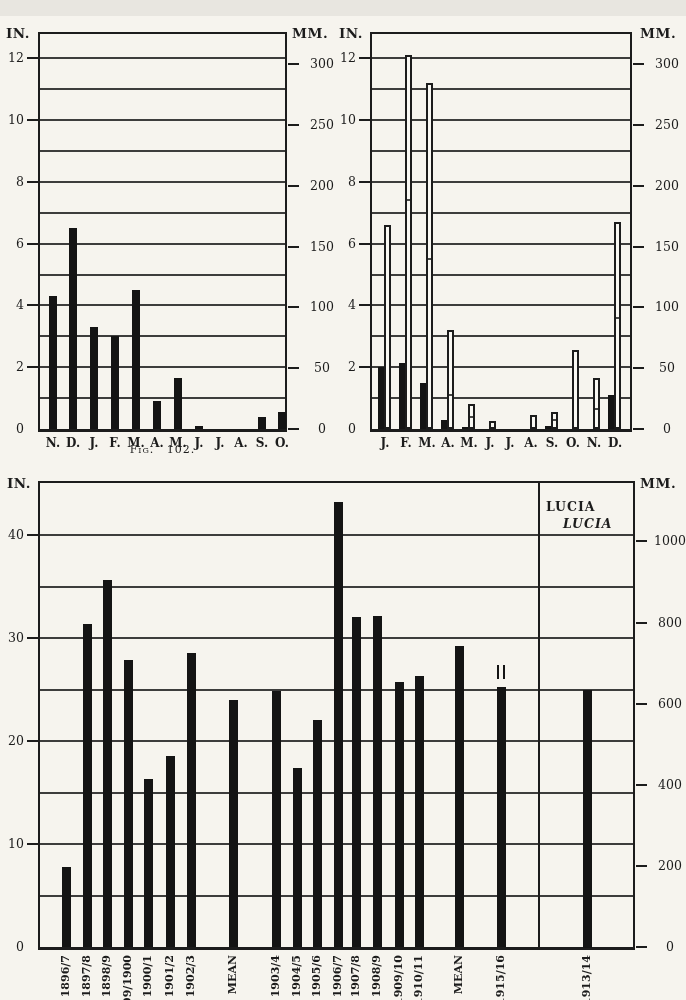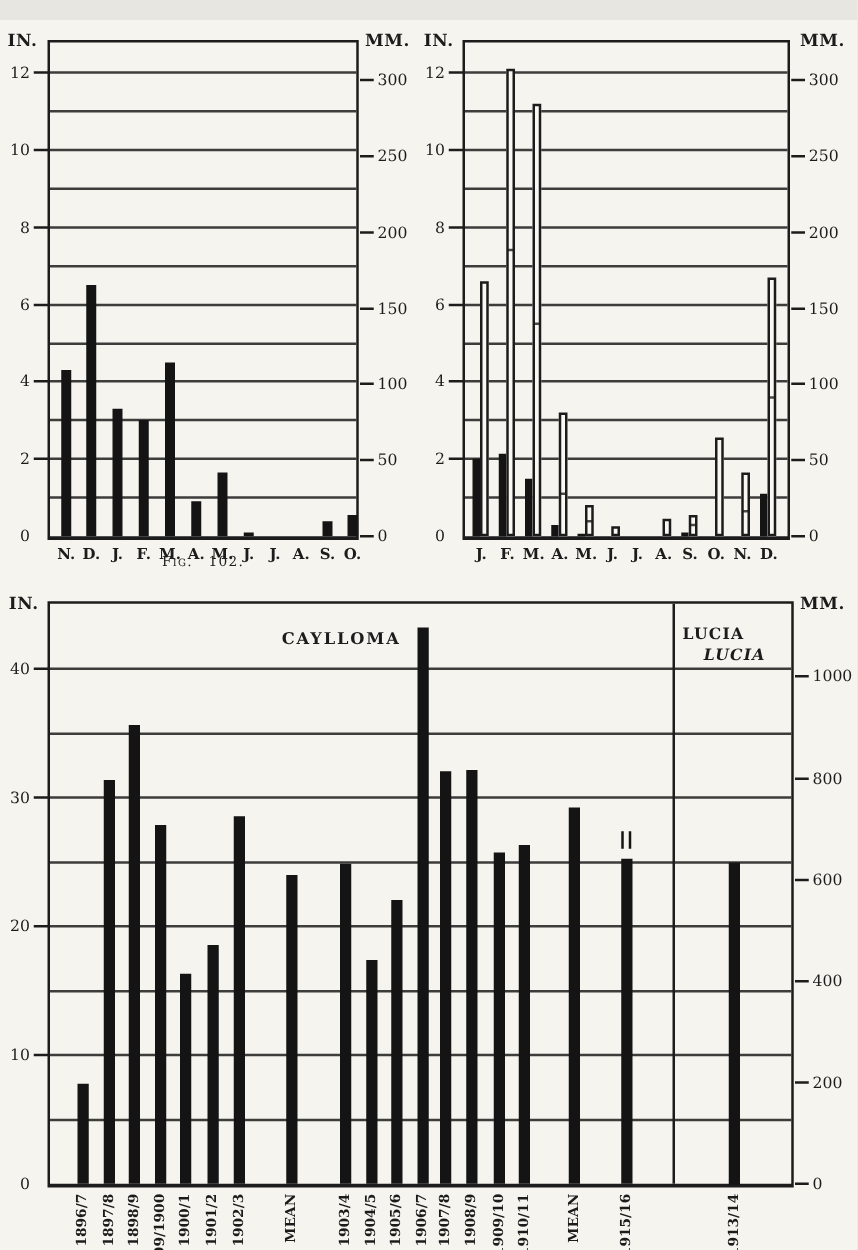--- a/index.html
+++ b/index.html
@@ -8,21 +8,21 @@
     background:#f6f4ee;overflow:hidden;
     font-family:"DejaVu Serif","Liberation Serif",serif;color:#1c1c1c;
   }
   .frame{position:absolute;border:2px solid #1c1c1c;border-bottom-width:3px;background:transparent;}
   .grid{position:absolute;height:2px;background:rgba(28,28,28,0.85);}
   .dash{position:absolute;height:2px;background:#1c1c1c;}
   .vline{position:absolute;width:2px;background:#1c1c1c;}
   .bar{position:absolute;background:#141414;}
   .obar{position:absolute;background:#f9f8f3;border:2px solid #1c1c1c;box-sizing:border-box;}
   .idash{position:absolute;height:2px;background:rgba(28,28,28,0.8);}
-  .ticklab{position:absolute;font-size:12.5px;line-height:1;white-space:nowrap;}
+  .ticklab{position:absolute;font-size:12.5px;line-height:1;white-space:nowrap;text-align:center;}
   .ticklab.right{text-align:right;}
   .xlab{position:absolute;font-size:12px;font-weight:bold;line-height:1;text-align:center;white-space:nowrap;}
   .vlab{
     position:absolute;font-size:11px;font-weight:bold;line-height:1;white-space:nowrap;
     transform-origin:0 0;transform:rotate(-90deg) translateX(-100%);
   }
   .unit{position:absolute;font-size:13.5px;font-weight:bold;letter-spacing:0.5px;line-height:1;}
   .caption{
     position:absolute;font-size:11px;line-height:1;text-align:center;
     font-variant:small-caps;letter-spacing:1px;word-spacing:8px;
@@ -43,21 +43,20 @@
 <div id="canvas">
   <span id="u0l" class="unit">IN.</span>
   <span id="u0r" class="unit">MM.</span>
   <span id="u1l" class="unit">IN.</span>
   <span id="u1r" class="unit">MM.</span>
   <span id="u2l" class="unit">IN.</span>
   <span id="u2r" class="unit">MM.</span>
 
   <div id="cap0" class="caption">Fig. 102.</div>
 
-  <div id="title-caylloma" class="ptitle">CAYLLOMA</div>
   <div id="title-sl" class="ptitle">
     <div class="l1">LUCIA</div>
     <div class="l2">LUCIA</div>
   </div>
 <div class="frame" style="left: 38px; top: 16px; width: 245px; height: 395px;"></div>
     <div class="grid" style="left: 40px; top: 381px; width: 245px;"></div>
     <div class="grid" style="left: 40px; top: 350px; width: 245px;"></div>
     <div class="grid" style="left: 40px; top: 319px; width: 245px;"></div>
     <div class="grid" style="left: 40px; top: 288px; width: 245px;"></div>
     <div class="grid" style="left: 40px; top: 258px; width: 245px;"></div>

